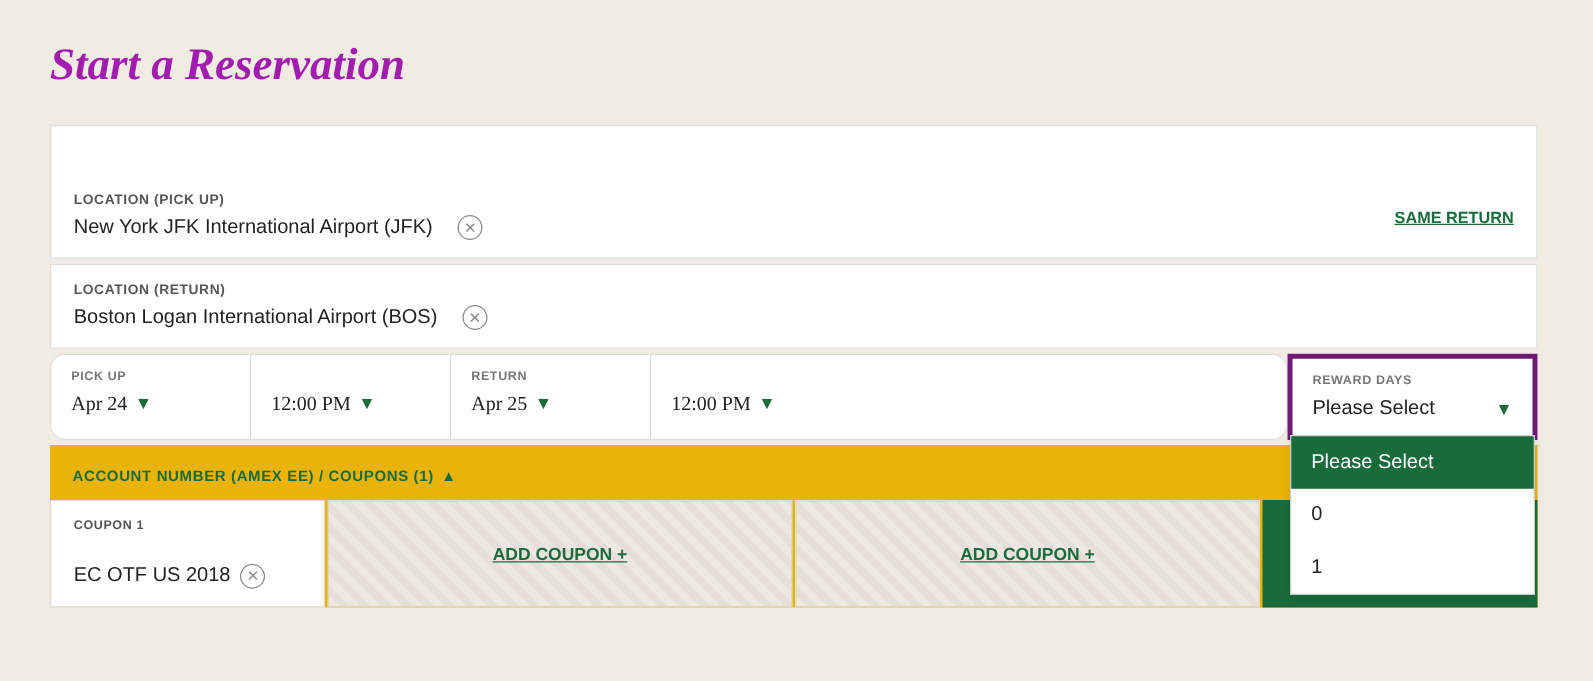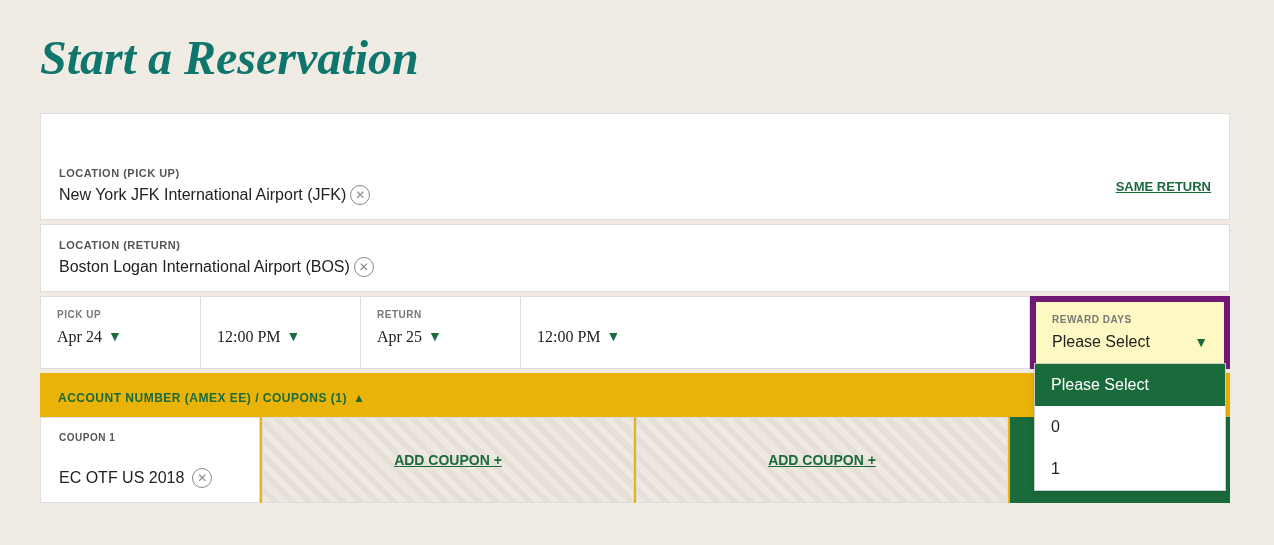--- a/index.html
+++ b/index.html
@@ -5,22 +5,22 @@
     * { box-sizing: border-box; margin: 0; padding: 0; }
     body {
       background-color: #f0ebe3;
       font-family: Arial, sans-serif;
       min-height: 545px;
       padding: 30px 40px;
     }
     h1 {
       font-family: Georgia, 'Times New Roman', serif;
       font-style: italic;
-      font-size: 48px;
-      color: #0f766e;
+      font-size: 36px;
+      color: #a21caf;
       margin-bottom: 28px;
       font-weight: bold;
     }
     .card {
       background: #fff;
       border: 1px solid #ddd;
       margin-bottom: 4px;
     }
     .card-inner {
       padding: 14px 18px;
@@ -31,21 +31,21 @@
       color: #555;
       letter-spacing: 0.5px;
       text-transform: uppercase;
       margin-bottom: 6px;
     }
     .field-value {
       font-size: 16px;
       color: #222;
       display: flex;
       align-items: center;
-      gap: 4px;
+      gap: 20px;
     }
     .close-btn {
       display: inline-flex;
       align-items: center;
       justify-content: center;
       width: 20px;
       height: 20px;
       border-radius: 50%;
       border: 1.5px solid #888;
       color: #888;
@@ -106,23 +106,23 @@
     .chevron-down {
       color: #1a6b3c;
       font-size: 14px;
       cursor: pointer;
     }
     .reward-group {
       display: flex;
       flex-direction: column;
       padding: 12px 16px;
       min-width: 200px;
-      border: 6px solid #701a75;
+      border: 4px solid #701a75;
       position: relative;
-      background: #fef9c3;
+      background: #ffffff;
     }
     .reward-label {
       font-size: 10px;
       font-weight: bold;
       color: #777;
       text-transform: uppercase;
       letter-spacing: 0.5px;
       margin-bottom: 8px;
     }
     .reward-select-wrap {
@@ -272,21 +272,21 @@
     <div class="card-inner">
       <div class="field-label">LOCATION (RETURN)</div>
       <div class="field-value">
         <span>Boston Logan International Airport (BOS)</span>
         <span class="close-btn">✕</span>
       </div>
     </div>
   </div>
 
   <div style="display:flex; margin-top:4px; position:relative;">
-    <div class="datetime-row" style="flex:1;">
+    <div class="datetime-row" style="flex:1;border-radius:12px;">
 
       <div class="dt-group">
         <div class="dt-label">PICK UP</div>
         <div class="dt-select-wrap">
           <span class="dt-select-val">Apr 24</span>
           <span class="chevron-down">▼</span>
         </div>
       </div>
 
       <div class="dt-group">

